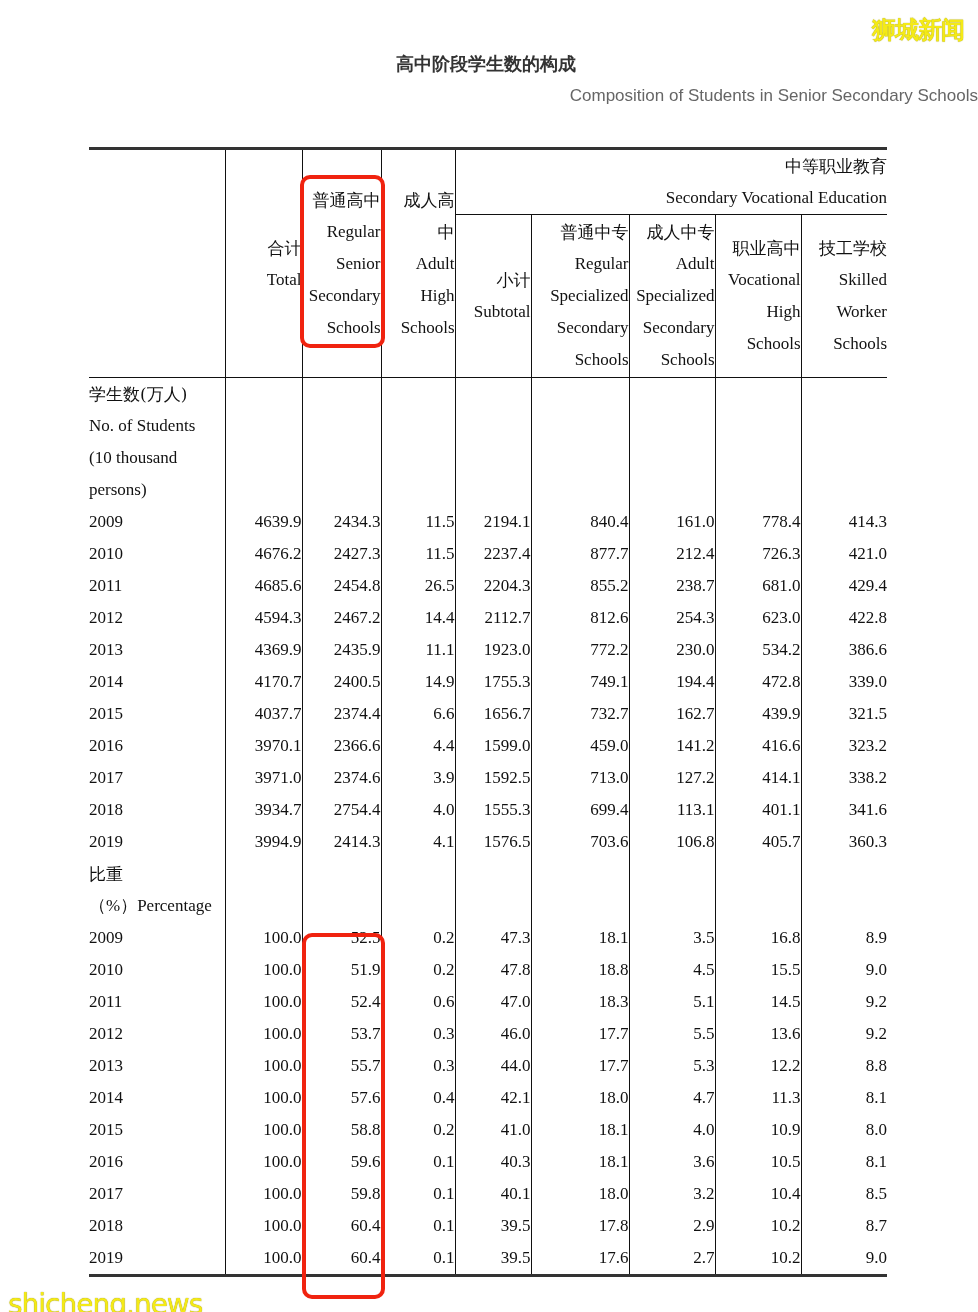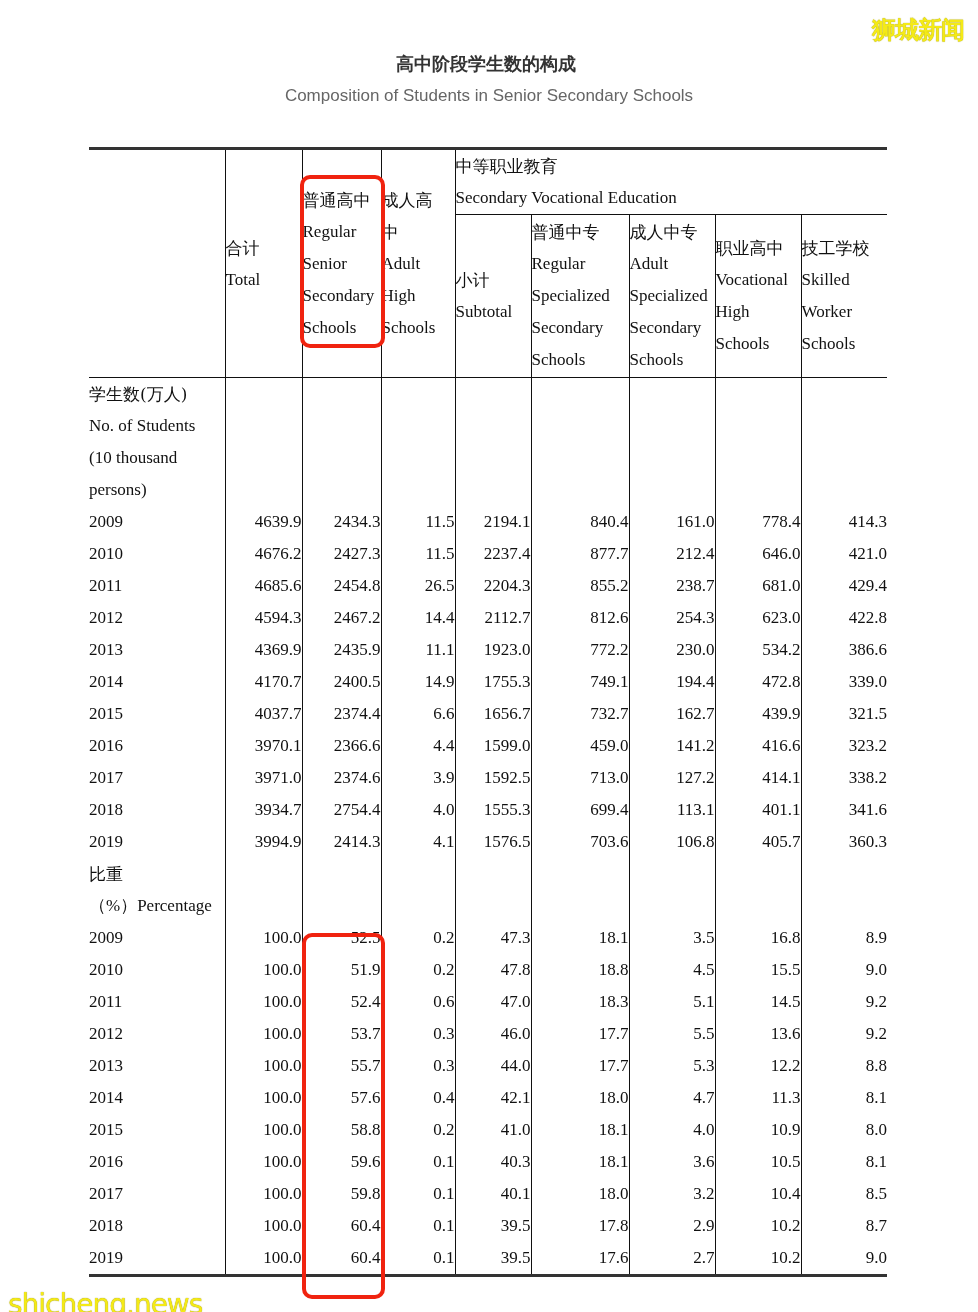--- a/index.html
+++ b/index.html
@@ -15,30 +15,30 @@
   }
   .watermark-bottom {
     position:absolute; left:8px; top:1288px; font-family:"DejaVu Sans", sans-serif;
     font-size:28px; color:#f4ea17; text-shadow:0 0 1px #7a7500; letter-spacing:-1px;text-align:center;
   }
   .title-cn {
     position:absolute; top:52px; left:0; width:972px; text-align:center;
     font-family:"DejaVu Sans", sans-serif; font-weight:bold; font-size:18px; color:#333;
   }
   .title-en {
-    position:absolute; top:86px; left:0; width:978px; text-align:center;
+    position:absolute; top:86px; left:0; width:978px; text-align:right;
     font-family:"Liberation Sans", sans-serif; font-size:17px; color:#666;
   }
   table.data {
     position:absolute; top:147px; left:89px; border-collapse:collapse;
     font-size:17px; line-height:32px;
   }
   table.data th, table.data td { padding:0; }
   table.data thead tr:first-child th { border-top:3px solid #333; }
-  table.data th { font-weight:normal; text-align:left; vertical-align:middle; }
+  table.data th { font-weight:normal; text-align:right; vertical-align:middle; }
   .vl { border-left:1px solid #111; }
   .hb { border-bottom:1px solid #111; }
   td.num { text-align:right; padding-right:1px; }
   td.label { text-align:left; }
   tr.last td { border-bottom:3px solid #333; }
   .zh { font-family:"DejaVu Serif", serif; font-size:17px; }
   .highlight-box {
     position:absolute; border:4px solid #f0230f; border-radius:10px; pointer-events:none;
   }
 </style>
@@ -178,21 +178,21 @@
         <td class="num vl">414.3</td>
       </tr>
       <tr>
         <td class="label">2010</td>
         <td class="num vl">4676.2</td>
         <td class="num vl">2427.3</td>
         <td class="num vl">11.5</td>
         <td class="num vl">2237.4</td>
         <td class="num vl">877.7</td>
         <td class="num vl">212.4</td>
-        <td class="num vl">646.0</td>
+        <td class="num vl">726.3</td>
         <td class="num vl">421.0</td>
       </tr>
       <tr>
         <td class="label">2011</td>
         <td class="num vl">4685.6</td>
         <td class="num vl">2454.8</td>
         <td class="num vl">26.5</td>
         <td class="num vl">2204.3</td>
         <td class="num vl">855.2</td>
         <td class="num vl">238.7</td>

